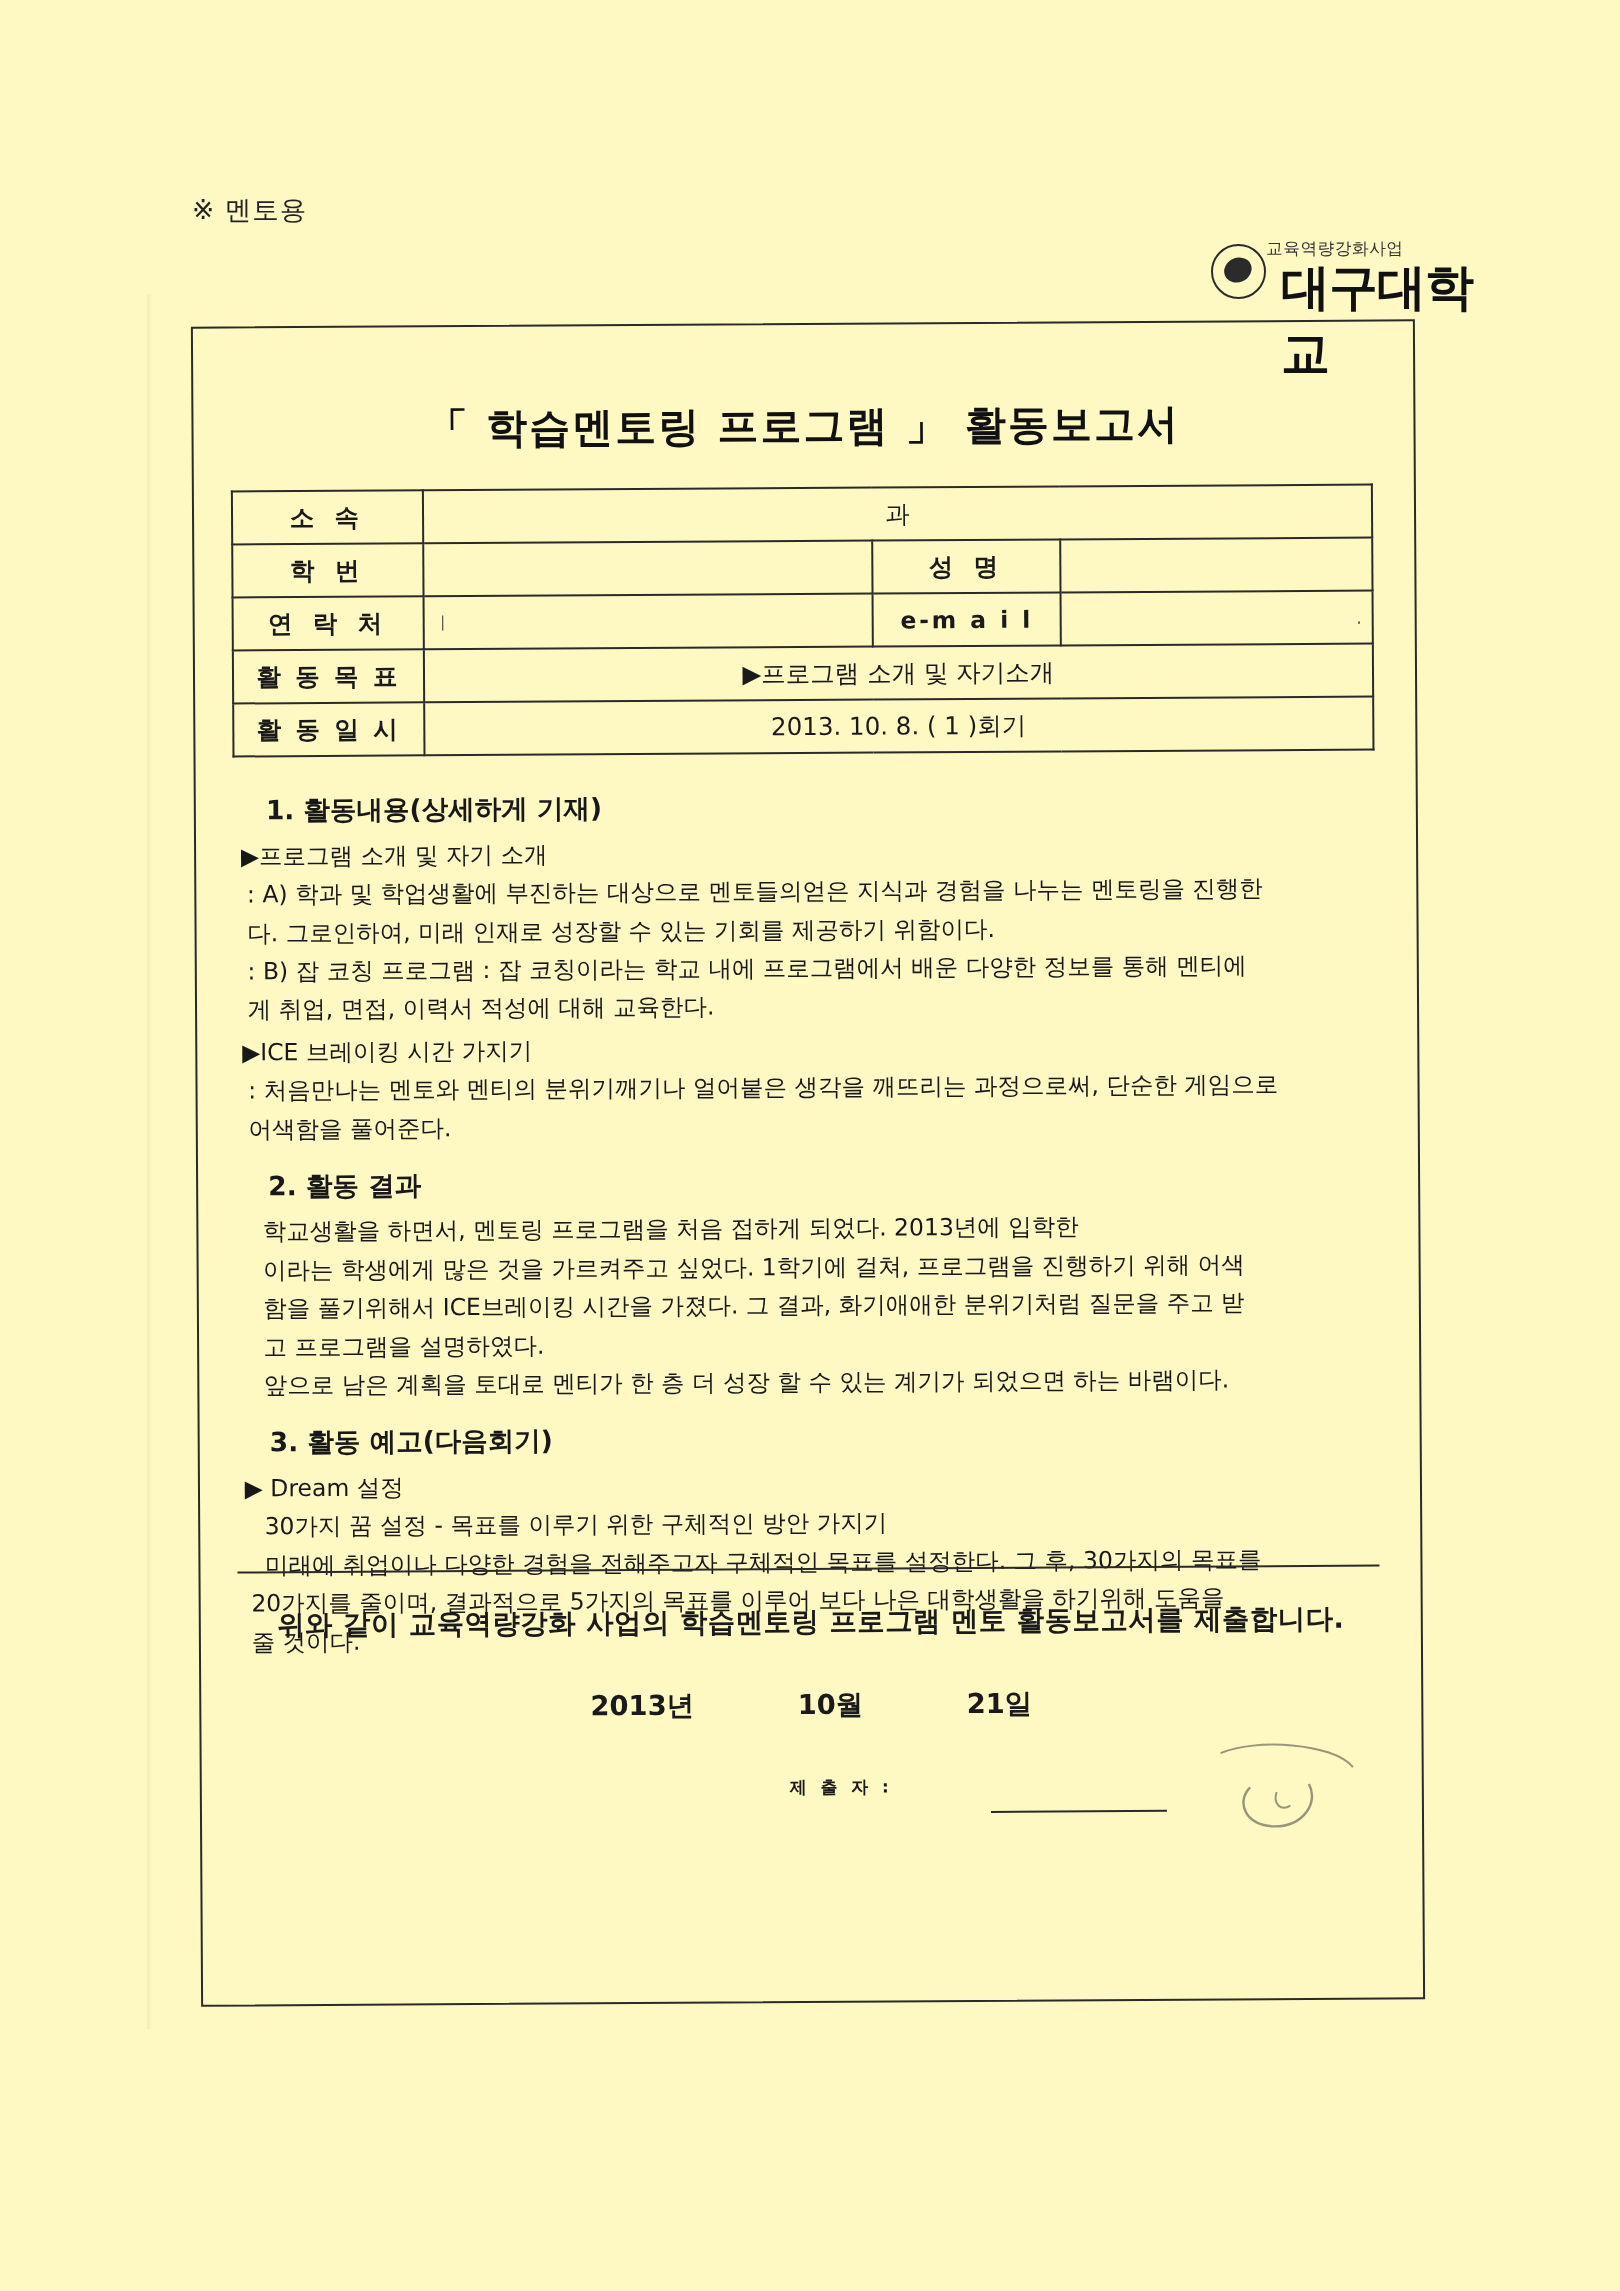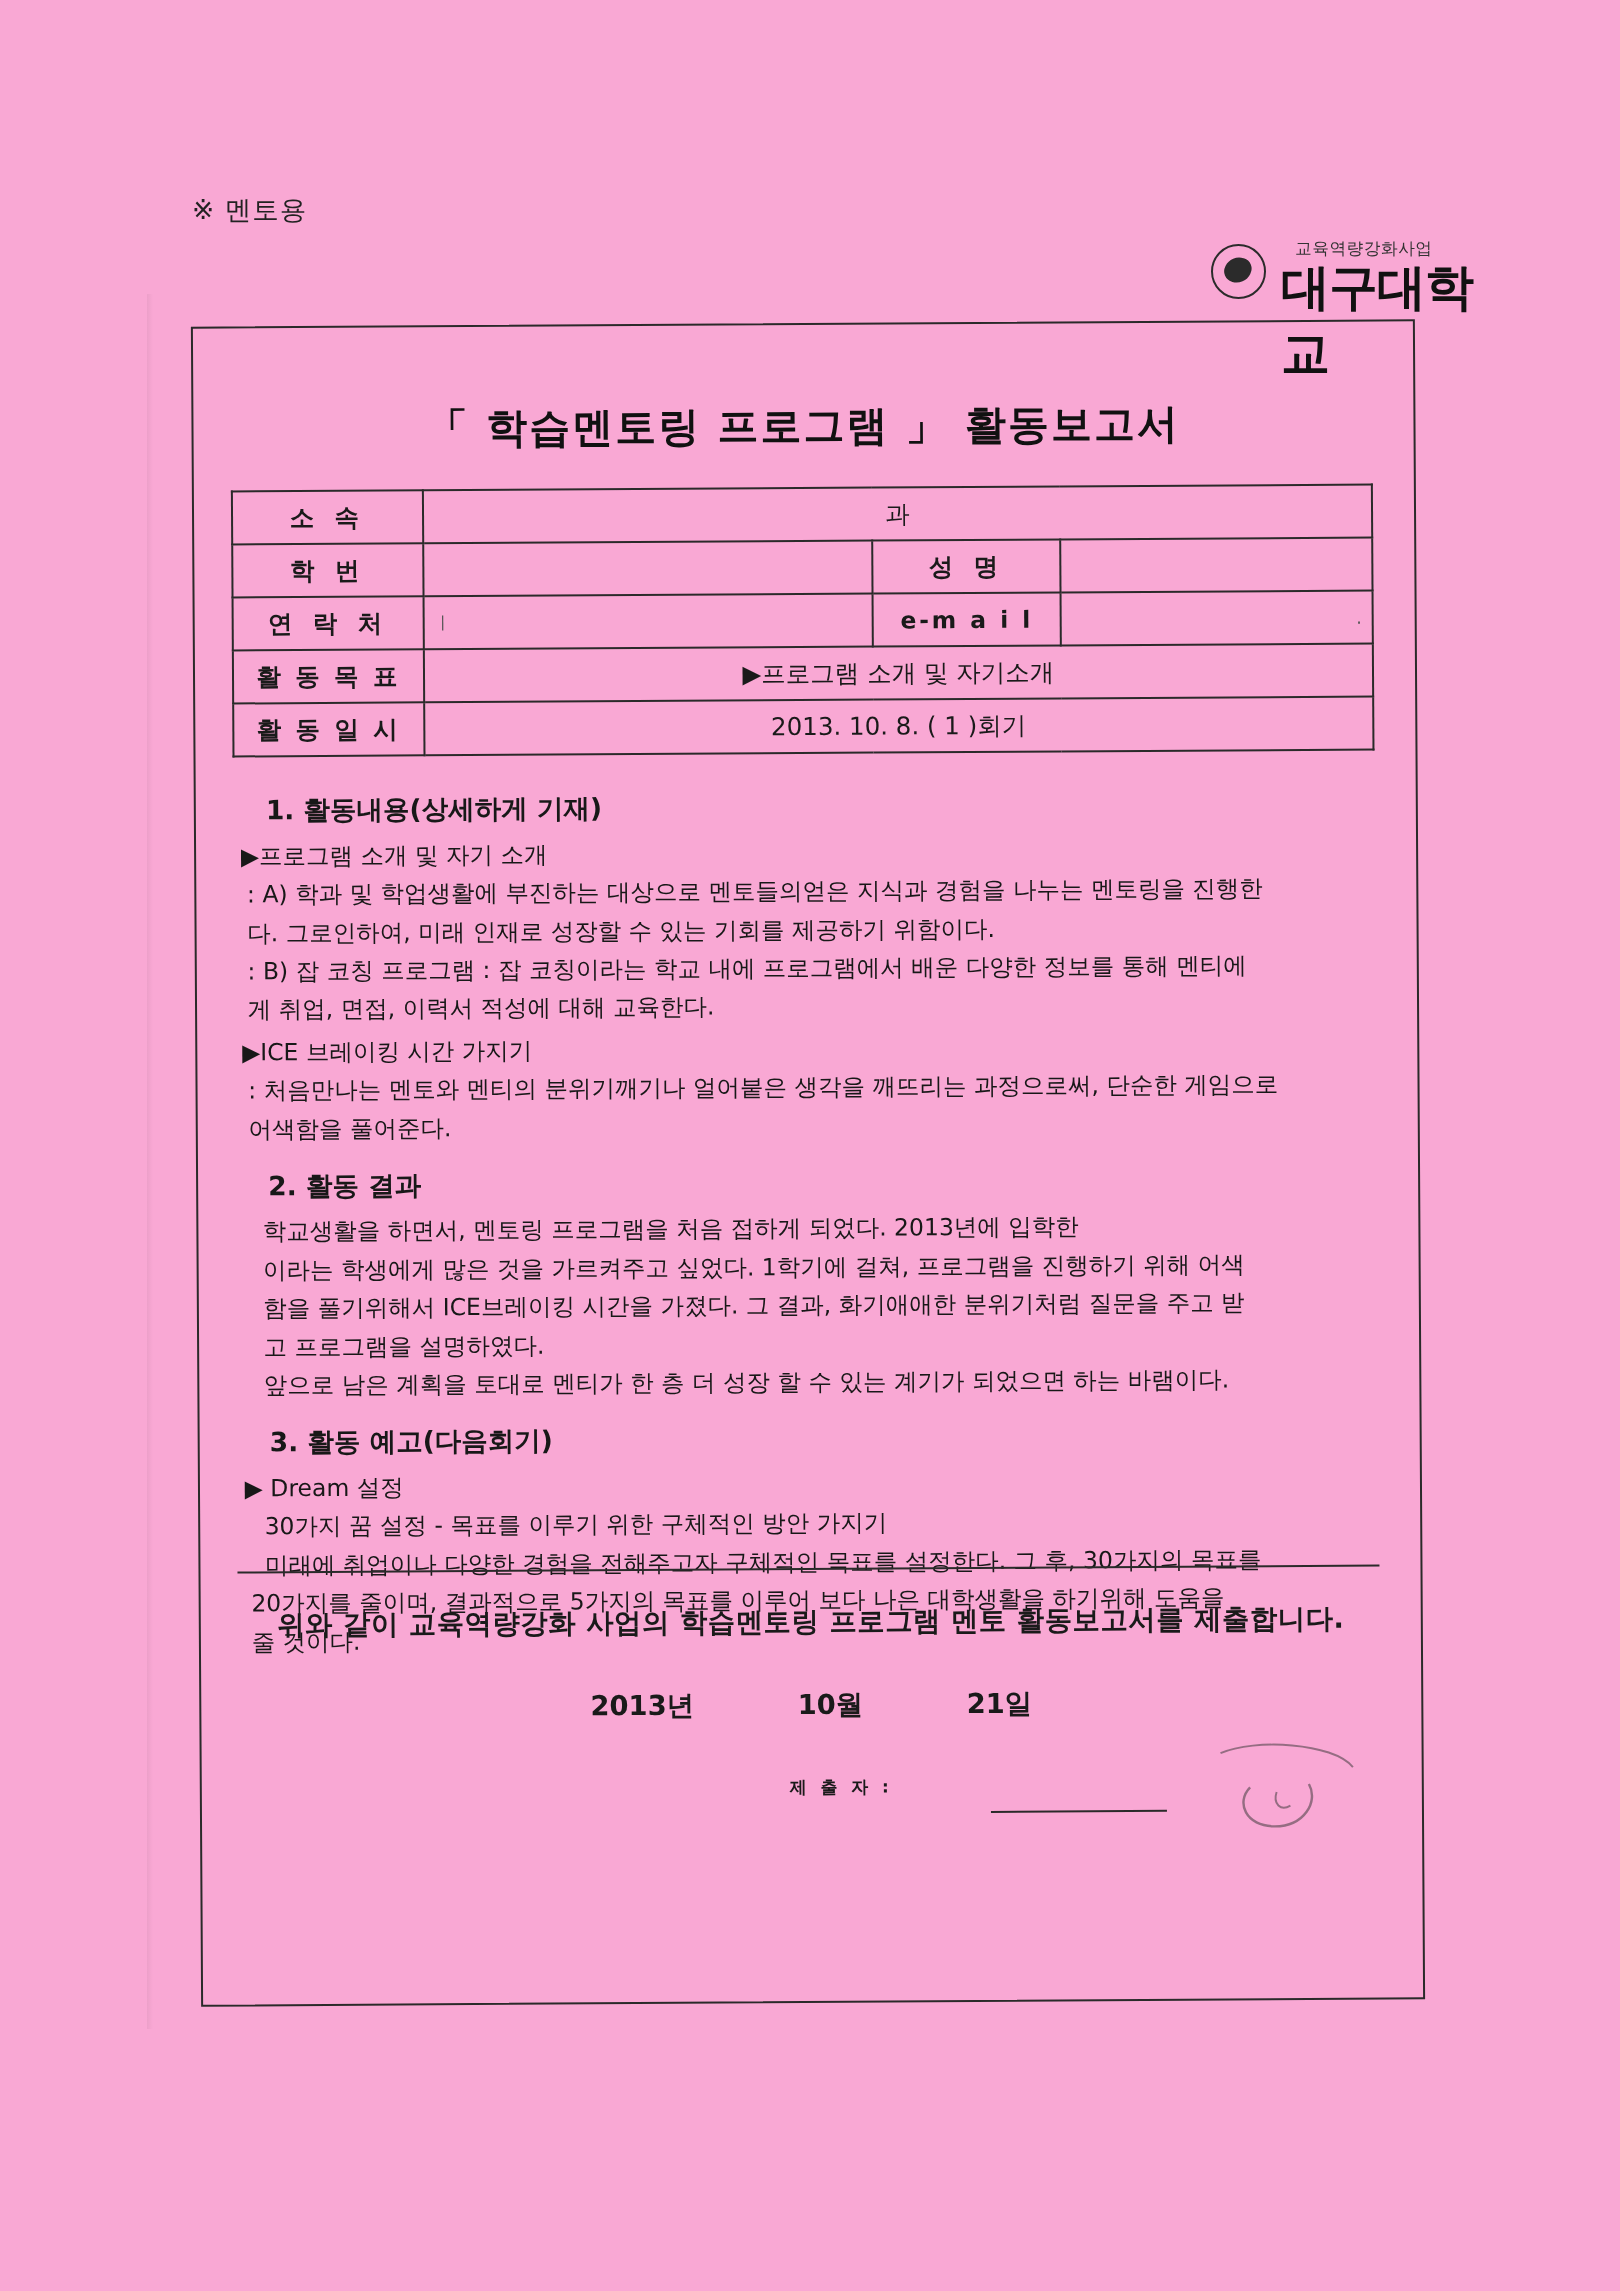--- a/index.html
+++ b/index.html
@@ -14,21 +14,21 @@
     font-family: "DejaVu Sans", "Liberation Sans", sans-serif;
     color: #1a1a1a;
     overflow: hidden;
   }
   
   .page {
     position: absolute;
     left: 0; top: 0;
     width: 1620px;
     height: 2292px;
-    background: #f9a8d4;
+    background: #fef9c3;
   }
   .scan-edge-left {
     position: absolute;
     left: 147px; top: 294px;
     width: 5.9px; height: 1735px;
     background: linear-gradient(to right, rgba(0,0,0,0.05), rgba(0,0,0,0));
   }
 
   
   .mentor-mark {
@@ -63,21 +63,21 @@
   .logo-emblem .core {
     position: absolute;
     left: 16.7px; top: 16.7px;
     width: 25.5px; height: 25.5px;
     background: #2b2b2b;
     border-radius: 50%;
     transform: rotate(18deg) skewX(-8deg);
   }
   .logo-top {
     position: absolute;
-    left: 87px; top: 3.9px;
+    left: 58px; top: 3.9px;
     font-size: 16.7px;
     color: #333;
     letter-spacing: 0.5px;
     font-family: Liberation Mono, monospace;
   }
   .logo-name {
     position: absolute;
     left: 73px; top: 21.6px;
     font-size: 49px;
     font-weight: bold;

